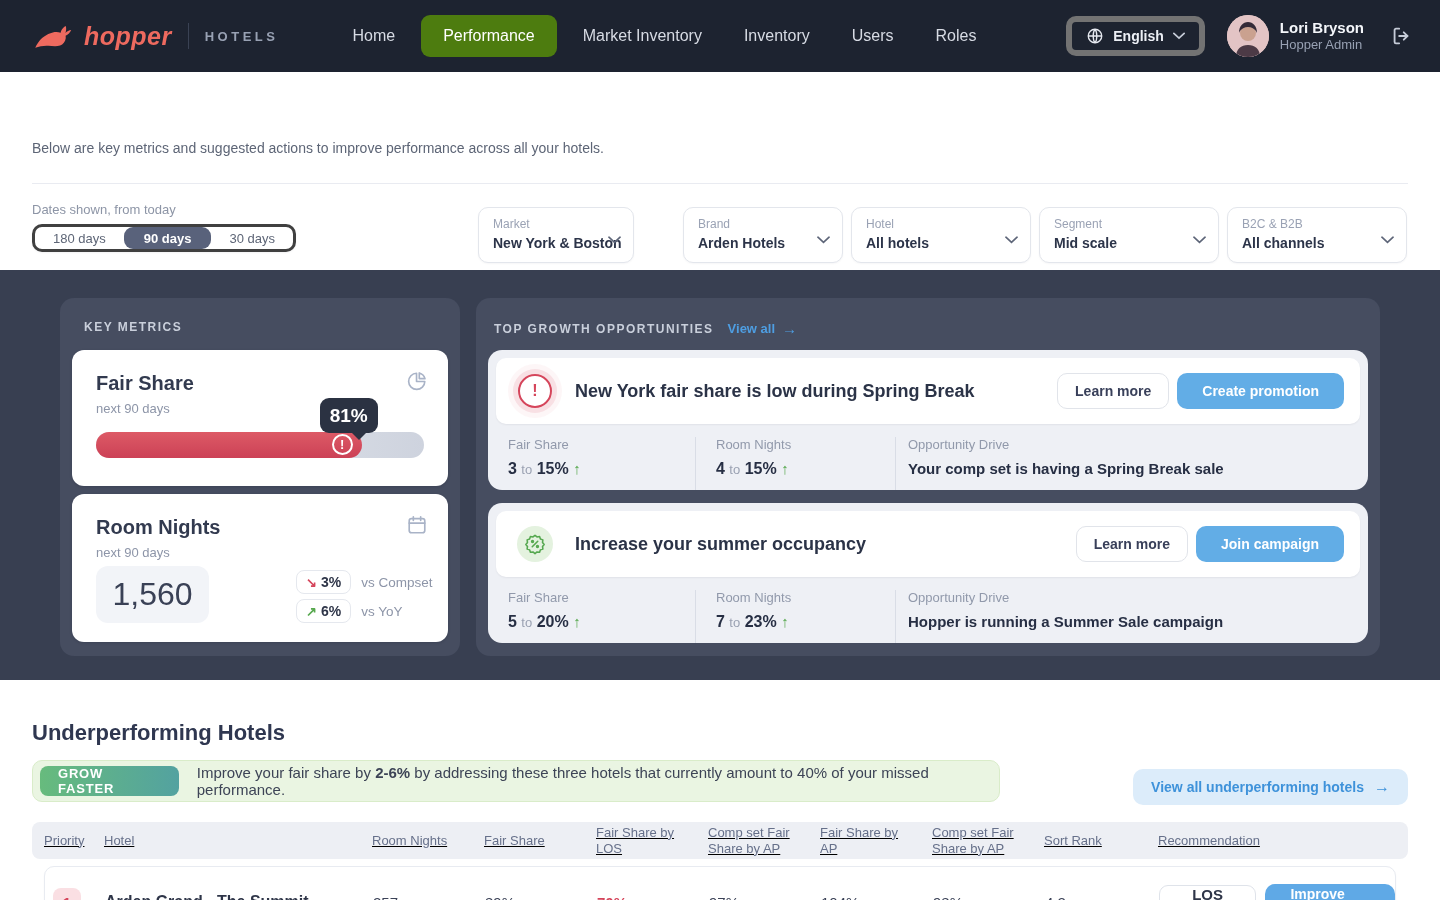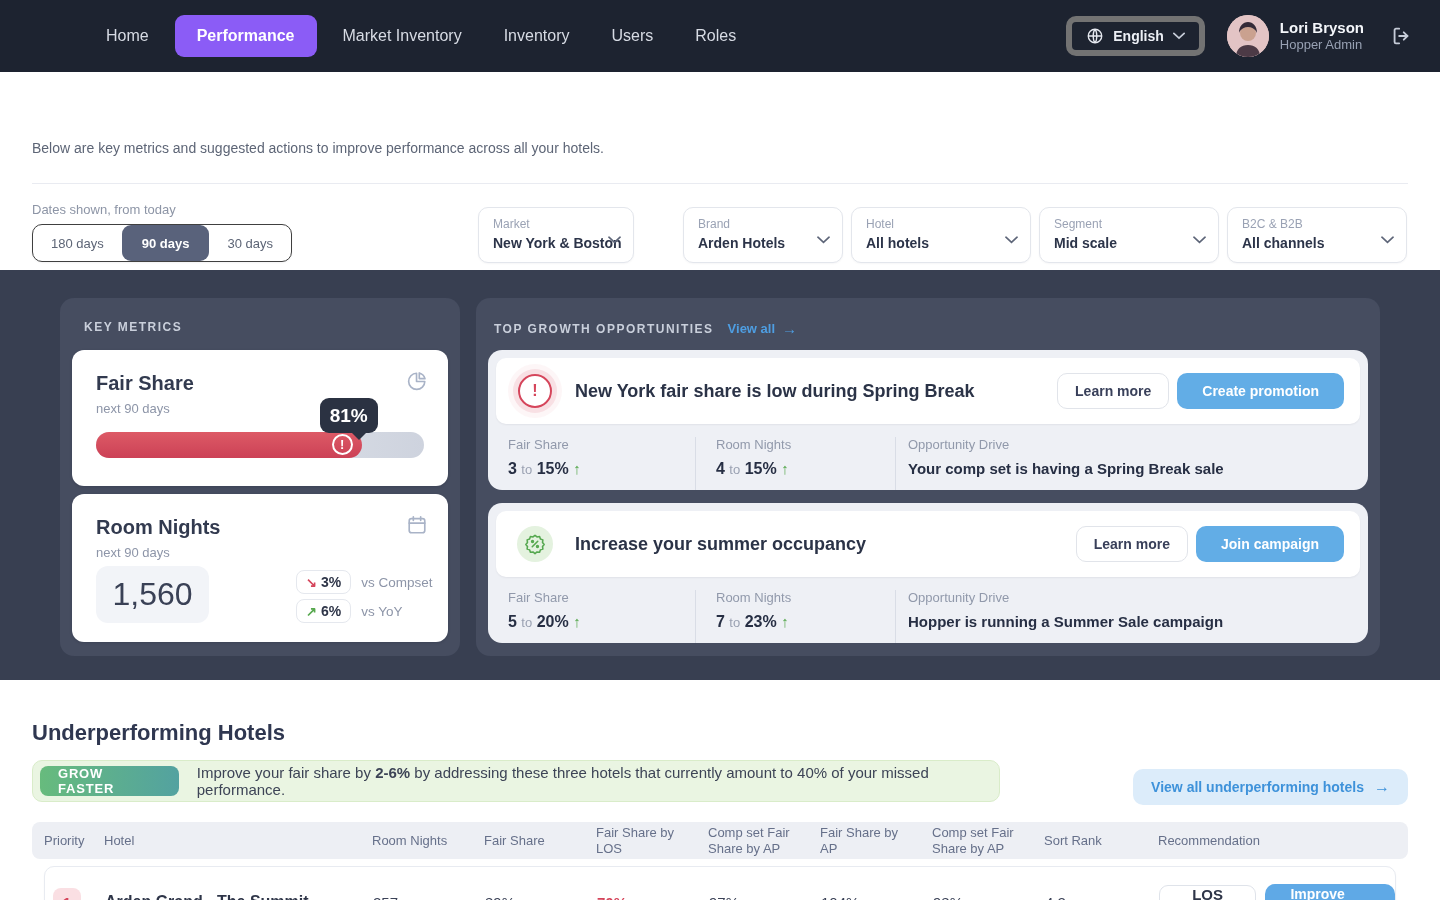--- a/index.html
+++ b/index.html
@@ -9,40 +9,40 @@
 
   
   .nav { position:absolute; top:0; left:0; width:1440px; height:72px; background:#1d2330;
          display:flex; align-items:center; padding:0 28px 0 32px; }
   .brand { display:flex; align-items:center; gap:10px; }
   .brand-name { color:#ee6a5f; font-size:25px; font-weight:700; font-style:italic; letter-spacing:.5px; }
   .brand-divider { width:1px; height:26px; background:#3a4254; margin:0 6px; }
   .brand-sub { color:#98a1b3; font-size:13px; font-weight:700; letter-spacing:3.5px; }
   .nav-links { display:flex; align-items:center; gap:10px; margin-left:58px; }
   .nav-link { color:#d7dbe4; font-size:16px; padding:12px 16px; border-radius:9px; cursor:pointer; white-space:nowrap; }
-  .nav-link.active { background:#8b5cf6; color:#ffffff; font-weight:700; padding:12px 22px; }
+  .nav-link.active { background:#4d7c0f; color:#ffffff; font-weight:400; padding:12px 22px; }
   .nav-right { margin-left:auto; display:flex; align-items:center; }
   .lang { display:flex; align-items:center; gap:9px; height:40px; padding:0 14px; border:6px solid #737373;
           border-radius:10px; background:transparent; color:#eceff5; font-size:14px; font-weight:700; cursor:pointer; }
   .avatar { width:42px; height:42px; border-radius:50%; margin-left:22px; overflow:hidden; background:#e3c4c5;
             display:flex; align-items:flex-end; justify-content:center; }
   .user-meta { margin-left:11px; line-height:1.25; }
   .user-name { color:#f4f6fa; font-size:15px; font-weight:700; }
   .user-role { color:#98a1b3; font-size:13px; }
   .logout { margin-left:26px; background:none; border:none; cursor:pointer; display:flex; }
 
   
   .hero-title { position:absolute; left:32px; top:100px; font-size:29px; font-weight:700; color:#333a4d; letter-spacing:.2px; }
   .hero-sub { position:absolute; left:32px; top:140px; font-size:14px; color:#5d6576; }
   .hero-divider { position:absolute; left:32px; top:183px; width:1376px; height:1px; background:#e9ebf1; }
 
   
   .dates-label { position:absolute; left:32px; top:202px; font-size:13px; color:#8d95a6; }
-  .segmented { position:absolute; left:32px; top:224px; height:38px; display:flex; background:#fff;
-               border:1px solid #404040; border-radius:10px; overflow:hidden;
+  .segmented { position:absolute; left:32px; top:224px; height:28px; display:flex; background:#fff;
+               border:3px solid #404040; border-radius:10px; overflow:hidden;
                box-shadow:0 1px 2px rgba(16,24,40,.05); }
   .seg-btn { border:none; background:transparent; padding:0 18px; font-size:13px; color:#5d6576; cursor:pointer;
              font-family:inherit; }
   .seg-btn.active { background:#59627b; color:#fff; font-weight:700; border-radius:9px; padding:0 20px; }
   .dropdown-row { position:absolute; top:207px; right:33px; display:flex; gap:8px; }
   .dropdown { position:relative; height:56px; background:#fff; border:1px solid #e3e6ec; border-radius:10px;
               padding:9px 30px 0 14px; cursor:pointer; box-shadow:0 1px 2px rgba(16,24,40,.04); }
   .dd-label { font-size:12px; color:#9aa2b4; margin-bottom:4px; }
   .dd-value { font-size:14px; font-weight:700; color:#2c3449; white-space:nowrap; }
   .dd-chevron { position:absolute; right:12px; top:22px; }
@@ -122,21 +122,21 @@
             border:1px solid #d9ecc9; border-radius:10px; display:flex; align-items:center; }
   .badge { margin-left:7px; height:30px; padding:0 18px; border-radius:8px; display:flex; align-items:center;
            background:linear-gradient(90deg,#67bb7d,#53a2a0); color:#fff; font-size:13px; font-weight:700;
            letter-spacing:.8px; }
   .banner-text { margin-left:18px; font-size:15px; color:#3d4456; }
   .view-all-hotels { position:absolute; right:24px; top:89px; height:36px; padding:0 18px; background:#dcecfa;
                      border:none; border-radius:10px; color:#3e92da; font-size:14px; font-weight:700;
                      cursor:pointer; font-family:inherit; display:flex; align-items:center; gap:10px; }
   .thead { position:absolute; left:24px; top:142px; width:1376px; height:37px; background:#edeff4;
            border-radius:8px; display:grid; grid-template-columns:60px 268px 112px 112px 112px 112px 112px 112px 114px 1fr;
-           align-items:center; padding:0 12px; }
+           align-items:center; padding:0 12px;text-decoration:underline; }
   .th { font-size:13px; color:#66708a; line-height:1.22; padding-right:14px; }
   .trow { position:absolute; left:36px; top:186px; width:1352px; height:72px; background:#fff;
           border:1px solid #e8ebf1; border-radius:10px; display:grid;
           grid-template-columns:52px 268px 112px 112px 112px 112px 112px 112px 114px 1fr;
           align-items:center; padding-left:8px; box-shadow:0 1px 2px rgba(16,24,40,.04); }
   .td { font-size:15px; color:#3b4257; }
   .td.red { color:#d5455b; font-weight:700; }
   .priority-badge { width:28px; height:28px; background:#fadfe3; border-radius:8px; color:#d5455b;
                     font-size:15px; font-weight:700; display:flex; align-items:center; justify-content:center; }
   .hotel-name { font-size:16px; font-weight:700; color:#2e3548; }
@@ -146,20 +146,30 @@
   .improve-btn { height:37px; padding:0 17px; background:#5fa9e6; border:none; border-radius:10px; color:#fff;
                  font-size:14px; font-weight:700; cursor:pointer; font-family:inherit;
                  display:flex; align-items:center; gap:9px; }
 </style>
 </head>
 <body>
 
 <div class="canvas">
 
   <header class="nav">
+    <div class="brand">
+      <span style="display:flex;">
+        <svg width="42" height="28" viewBox="0 0 44 30">
+          <path fill="#ee6a5f" d="M41.5 8.6c-2.3.3-4.5 1.5-6.2 3.1.9-2.3 1.1-4.9.4-7.3-2.1 1-3.9 2.9-4.9 5.1-.3.7-.5 1.3-.6 2-2.6-.9-5.5-1-8.4-.3-6.8 1.6-12.4 6-15.8 10.9-1.3 1.8-2.3 3.7-3 5.5 4.4-1.6 9.3-2.4 14-2.1 4.2.2 8.6 1.1 12.6-.4 3.2-1.2 5.6-4.1 6-7.5.1-1 .1-2-.1-2.9 2.6-1.3 4.9-3.2 6-6.1z"></path>
+        </svg>
+      </span>
+      <span class="brand-name">hopper</span>
+      <span class="brand-divider"></span>
+      <span class="brand-sub">HOTELS</span>
+    </div>
     <nav class="nav-links">
       <a class="nav-link">Home</a>
       <a class="nav-link active">Performance</a>
       <a class="nav-link">Market Inventory</a>
       <a class="nav-link">Inventory</a>
       <a class="nav-link">Users</a>
       <a class="nav-link">Roles</a>
     </nav>
     <div class="nav-right">
       <button class="lang">

